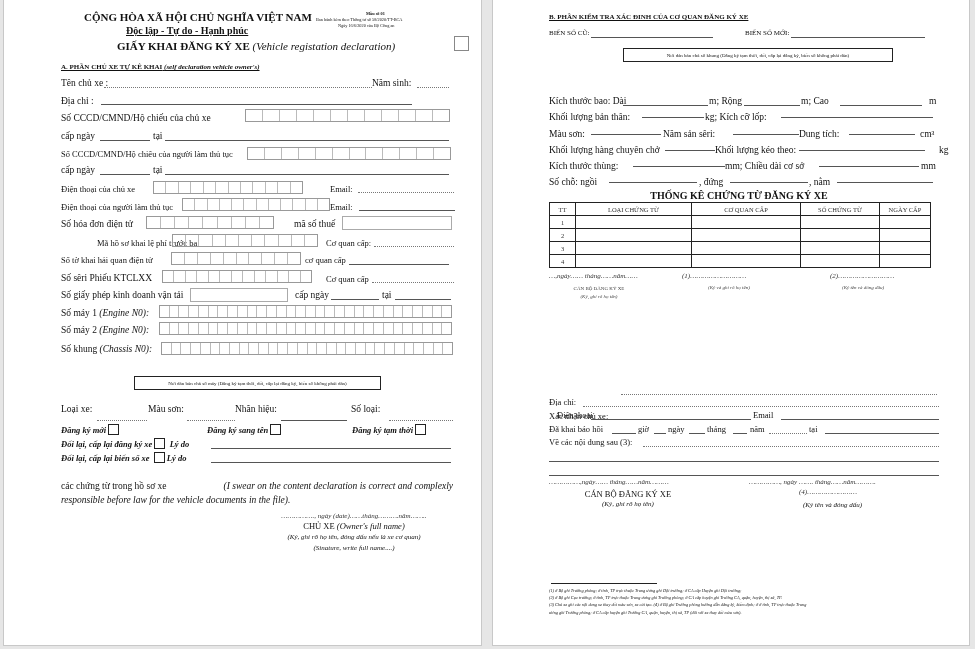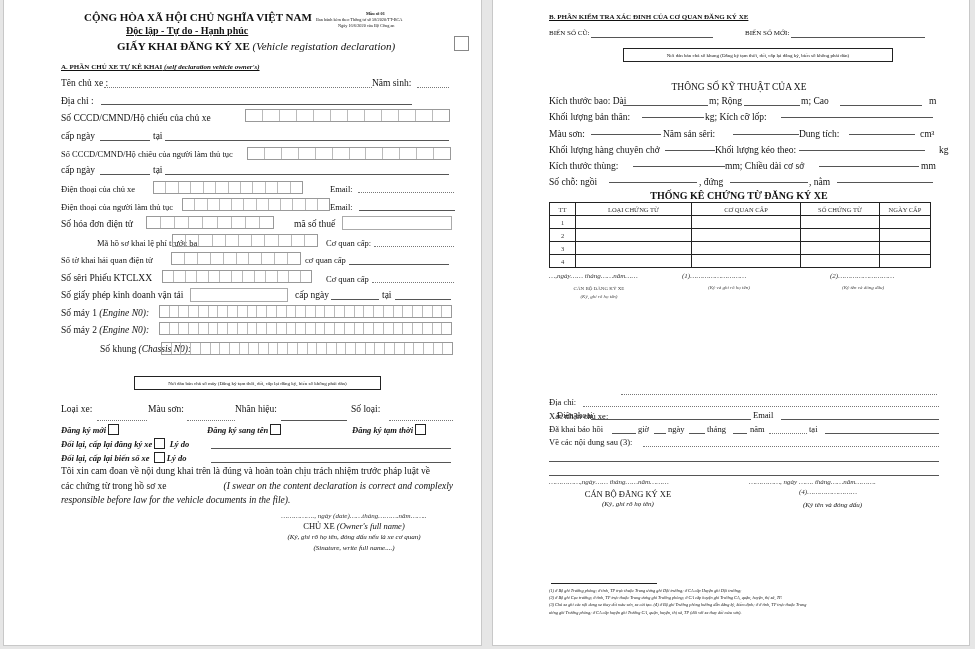--- a/index.html
+++ b/index.html
@@ -272,21 +272,21 @@
       <span></span>
       <span></span>
       <span></span>
       <span></span>
       <span></span>
       <span></span>
       <span></span>
       <span></span>
     </div>
 
-  <div class="abs f9" style="left:57px;top:345px;margin-left:39px;"><span>Số khung</span> <span class="i">(Chassis N0):</span></div>
+  <div class="abs f9" style="left:57px;top:345px;"><span>Số khung</span> <span class="i">(Chassis N0):</span></div>
   <div class="boxes" style="left:157px;top:343px;width:292px;">
       <span></span>
       <span></span>
       <span></span>
       <span></span>
       <span></span>
       <span></span>
       <span></span>
       <span></span>
       <span></span>
@@ -329,21 +329,20 @@
   <div class="abs f8 b i" style="left:57px;top:425px;"><span>Đăng ký mới</span><span class="cbox"></span></div>
   <div class="abs f8 b i" style="left:203px;top:425px;"><span>Đăng ký sang tên</span><span class="cbox"></span></div>
   <div class="abs f8 b i" style="left:348px;top:425px;"><span>Đăng ký tạm thời</span><span class="cbox"></span></div>
 
   <div class="abs f8 b i" style="left:57px;top:439px;"><span>Đổi lại, cấp lại đăng ký xe</span><span class="cbox"></span>&nbsp;&nbsp;<span>Lý do</span></div>
   <div class="line" style="left:207px;top:449px;width:240px;"></div>
 
   <div class="abs f8 b i" style="left:57px;top:453px;"><span>Đổi lại, cấp lại biển số xe</span>&nbsp;<span class="cbox"></span>&nbsp;<span>Lý do</span></div>
   <div class="line" style="left:207px;top:463px;width:240px;"></div>
 
-  <div class="abs f9" style="left:57px;top:467px;width:392px;text-align:justify;">Tôi xin cam đoan về nội dung khai trên là đúng và hoàn toàn chịu trách nhiệm trước pháp luật về</div>
   <div class="abs f9" style="left:57px;top:482px;width:392px;display:flex;justify-content:space-between;">
       <span>các chứng từ trong hồ sơ xe</span>
       <span class="i">(I swear on the content declaration is correct and complexly</span>
     </div>
   <div class="abs f9 i" style="left:57px;top:496px;">responsible before law for the vehicle documents in the file).</div>
 
   <div class="abs f7 i c" style="left:250px;top:513px;width:200px;color:#333;">……………., ngày (date)……tháng……….năm……..</div>
   <div class="abs f8 c" style="left:250px;top:522px;width:200px;"><span>CHỦ XE</span> <span class="i">(Owner's full name)</span></div>
   <div class="abs f7 i c" style="left:250px;top:534px;width:200px;">(Ký, ghi rõ họ tên, đóng dấu nếu là xe cơ quan)</div>
   <div class="abs f7 i c" style="left:250px;top:545px;width:200px;">(Sinature, write full name....)</div>
@@ -353,21 +352,20 @@
   <div class="abs f7 b u" style="left:56px;top:14px;">B. PHẦN KIỂM TRA XÁC ĐINH CỦA CƠ QUAN ĐĂNG KÝ XE</div>
   <div class="abs f7" style="left:56px;top:30px;">BIỂN SỐ CŨ:</div>
   <div class="line" style="left:98px;top:38px;width:122px;"></div>
   <div class="abs f7" style="left:252px;top:30px;">BIỂN SỐ MỚI:</div>
   <div class="line" style="left:298px;top:38px;width:134px;"></div>
 
   <div class="frame f5" style="left:130px;top:49px;width:270px;height:14px;">
       <span>Nơi dán bản chà số khung (Đăng ký tạm thời, đổi, cấp lại đăng ký, biển số không phải dán)</span>
     </div>
 
-  <div class="abs f9 c" style="left:56px;top:83px;width:380px;">THÔNG SỐ KỸ THUẬT CỦA XE</div>
 
   <div class="abs f9" style="left:56px;top:97px;">Kích thước bao: Dài</div>
   <div class="line" style="left:130px;top:106px;width:85px;"></div>
   <div class="abs f9" style="left:216px;top:97px;">m; Rộng</div>
   <div class="line" style="left:251px;top:106px;width:56px;"></div>
   <div class="abs f9" style="left:308px;top:97px;">m; Cao</div>
   <div class="line" style="left:347px;top:106px;width:82px;"></div>
   <div class="abs f9" style="left:436px;top:97px;">m</div>
 
   <div class="abs f9" style="left:56px;top:113px;">Khối lượng bản thân:</div>

